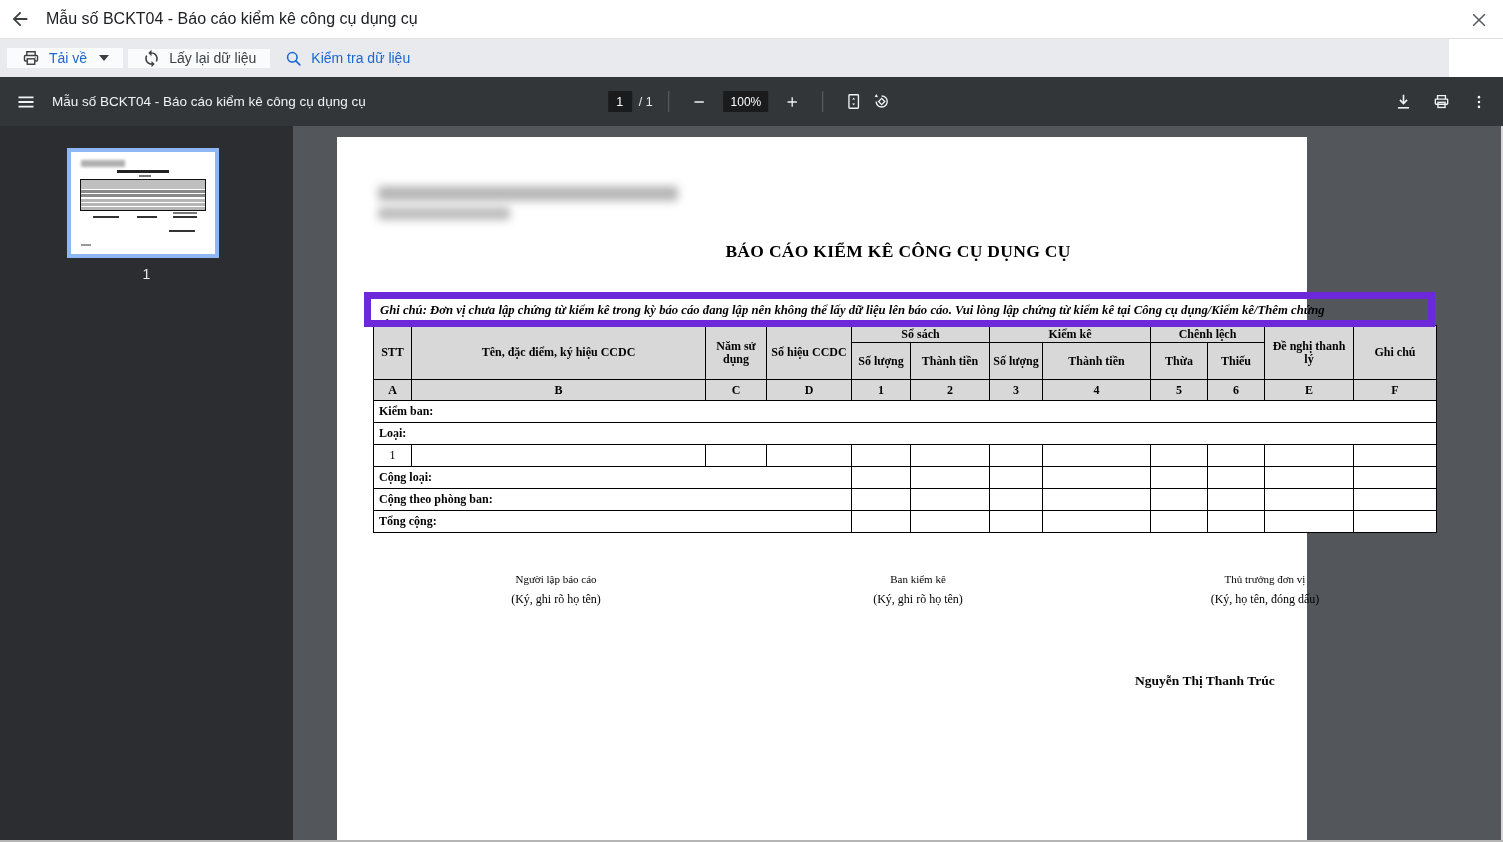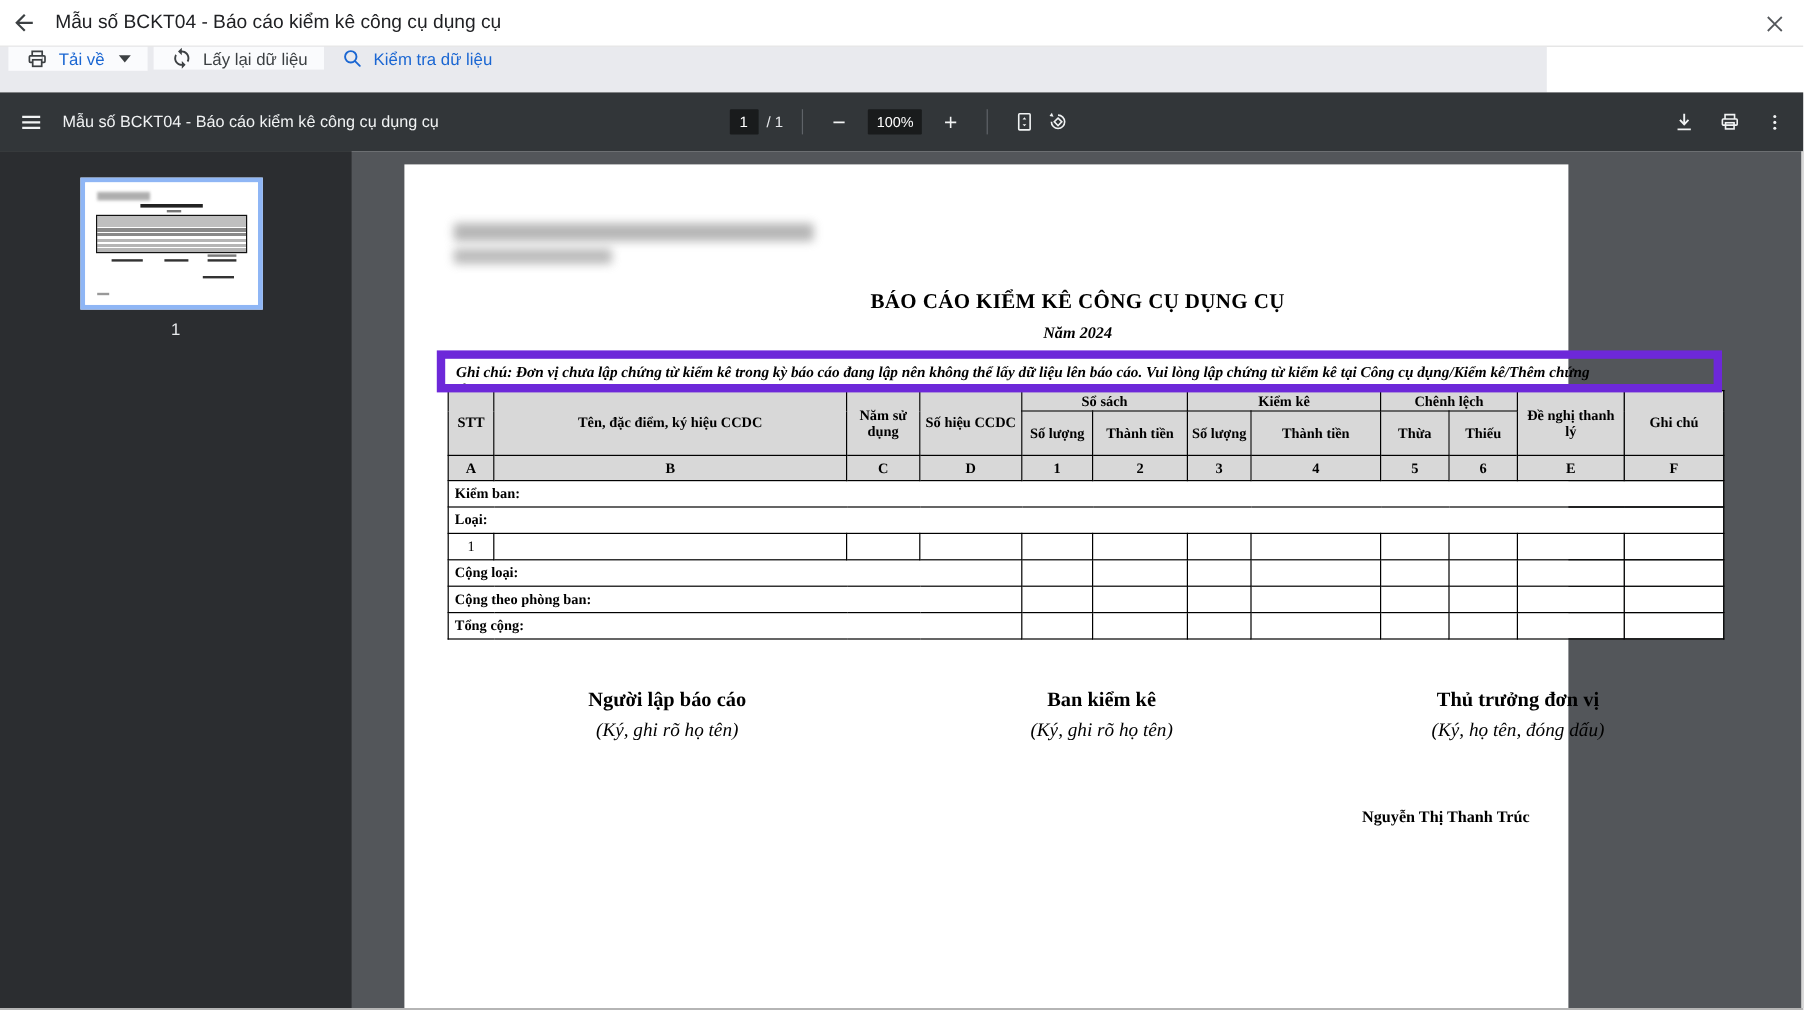--- a/index.html
+++ b/index.html
@@ -7,21 +7,21 @@
   body { font-family:"Liberation Sans", sans-serif; overflow:hidden; }
   #root { position:relative; width:1503px; height:842px; background:#fff; overflow:hidden; border-bottom:2px solid #b5b5b5; }
 
   
   .app-header { position:absolute; left:0; top:0; width:1503px; height:39px; background:#fff; border-bottom:1px solid #e0e0e0; display:flex; align-items:center; }
   .back-btn { width:40px; height:39px; display:flex; align-items:center; justify-content:center; cursor:pointer; }
   .app-title { font-size:16px; color:#202124; font-weight:500; margin-left:6px; }
   .close-btn { position:absolute; right:12px; top:8px; width:24px; height:24px; display:flex; align-items:center; justify-content:center; cursor:pointer; }
 
   
-  .action-toolbar { position:absolute; left:0; top:39px; width:1289px; height:38px; background:#e9eaee; display:flex; align-items:flex-start; }
+  .action-toolbar { position:absolute; left:0; top:39px; width:1449px; height:38px; background:#e9eaee; display:flex; align-items:center; }
   .act-btn { display:flex; align-items:center; gap:8px; padding:0 14px; cursor:pointer; font-size:14px; }
   .act-btn.white { background:#fafbfd; }
   .act-download { margin-left:7px; }
   .act-reload { margin-left:5px; color:#3c4043; }
   .act-check { color:#1a66d2; }
   .blue-text { color:#1a66d2; }
   .caret { width:0; height:0; border-left:5px solid transparent; border-right:5px solid transparent; border-top:6px solid #3c4043; margin-left:4px; }
 
   
   .pdf-toolbar { position:absolute; left:0; top:77px; width:1503px; height:49px; background:#323639; display:flex; align-items:center; color:#f1f3f4; }
@@ -73,22 +73,22 @@
   td.hd { background:#d8d8d8; font-weight:bold; text-align:center; vertical-align:middle; line-height:12.5px; padding:1px 2px; }
   tr.h-group td { height:17px; }
   tr.h-sub td { height:37px; }
   tr.h-letters td { height:21px; }
   tr.body td { height:22px; background:#fff; }
   td.lbl { font-weight:bold; text-align:left; padding-left:5px; vertical-align:middle; }
   td.ctr { text-align:center; vertical-align:middle; }
 
   .date-line { position:absolute; left:728px; top:414px; width:400px; text-align:center; font-size:12.5px; font-style:italic; color:#000; }
   .sig { position:absolute; width:260px; text-align:center; }
-  .sig-title { font-size:17px; font-weight:bold; color:#000; }
-  .sig-sub { font-size:16px; font-style:italic; color:#000; margin-top:7px; }
+  .sig-title { font-size:11px; font-weight:normal; color:#000; }
+  .sig-sub { font-size:12px; color:#000; margin-top:7px; }
   .sig1 { left:89px; top:436px; }
   .sig2 { left:451px; top:436px; }
   .sig3 { left:798px; top:436px; }
   .signer { position:absolute; left:798px; top:536px; width:260px; text-align:left; font-size:13.5px; font-weight:bold; color:#000; }
 
   svg { display:block; }
 </style>
 </head>
 <body>
 
@@ -241,21 +241,20 @@
         </div>
       </div>
       <div class="thumb-num">1</div>
     </div>
 
     <div class="page-area">
       <div class="doc-page">
         <div class="blur1"></div>
         <div class="blur2"></div>
         <div class="doc-title">BÁO CÁO KIỂM KÊ CÔNG CỤ DỤNG CỤ</div>
-        <div class="doc-sub">Năm 2024</div>
 
         <div class="note-box">
           <div class="note-l1">Ghi chú: Đơn vị chưa lập chứng từ kiểm kê trong kỳ báo cáo đang lập nên không thể lấy dữ liệu lên báo cáo. Vui lòng lập chứng từ kiểm kê tại Công cụ dụng/Kiểm kê/Thêm chứng</div>
           <div class="note-l2">từ</div>
         </div>
 
         <table class="rpt">
           <colgroup>
             <col style="width:38px">
               <col style="width:294px">

